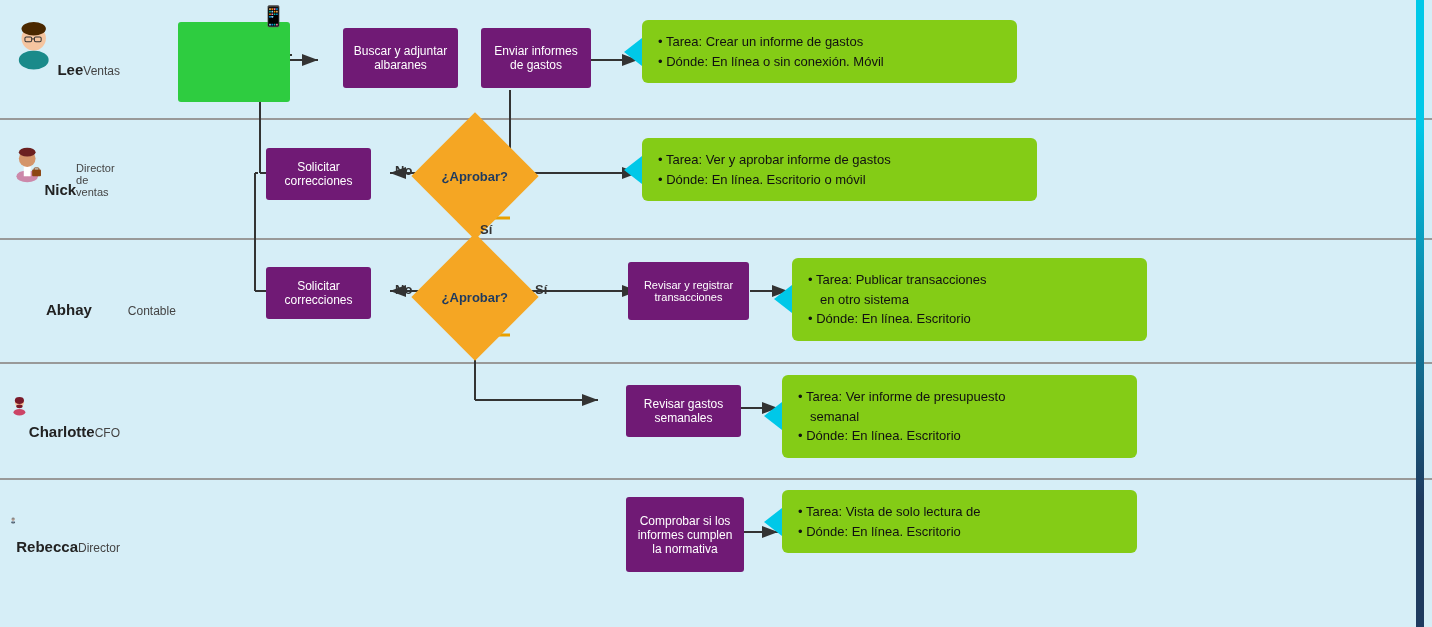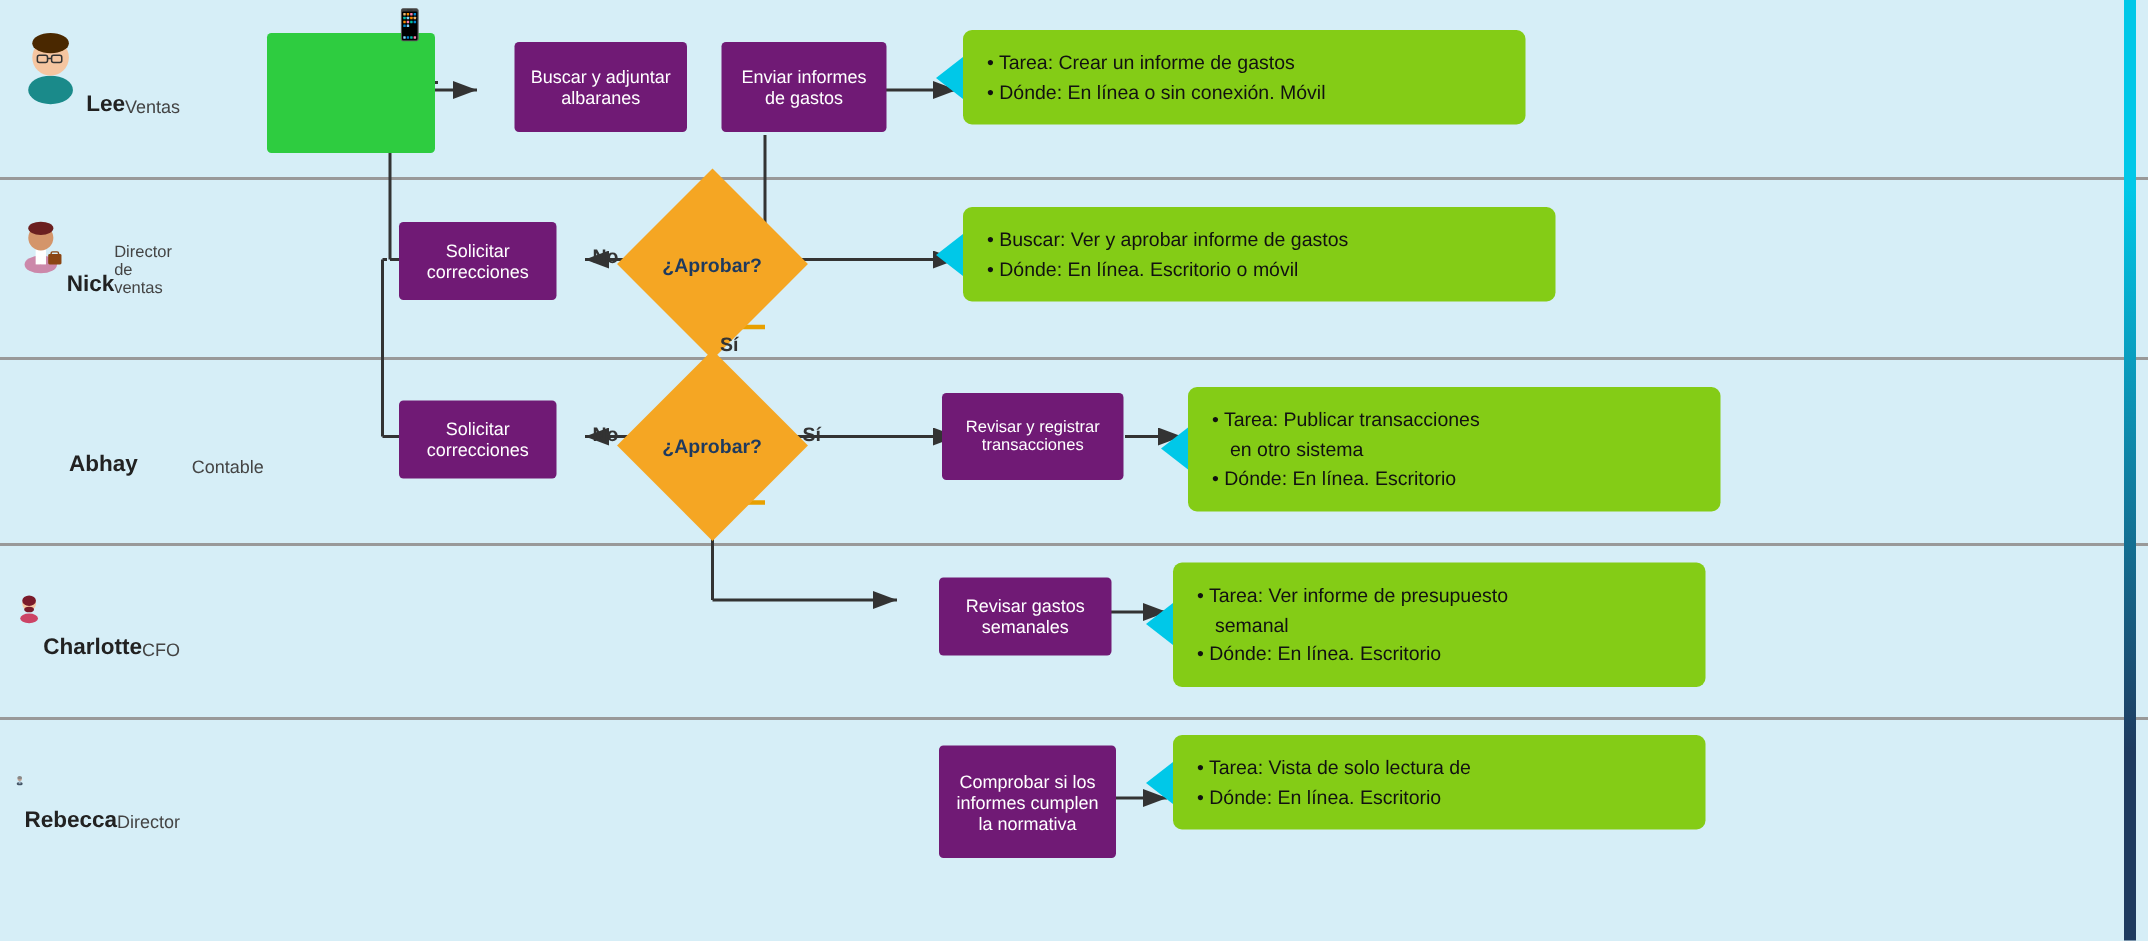--- a/index.html
+++ b/index.html
@@ -338,21 +338,21 @@
   <span style="position:absolute; top:222px; left:480px; font-size:13px; font-weight:bold; color:#333;">Sí</span>
   <span style="position:absolute; top:282px; left:395px; font-size:13px; font-weight:bold; color:#333;">No</span>
   <span style="position:absolute; top:282px; left:535px; font-size:13px; font-weight:bold; color:#333;">Sí</span>
 
   <div class="callout" style="top:20px; left:642px; width:375px;">
     <div>• Tarea: Crear un informe de gastos</div>
     <div>• Dónde: En línea o sin conexión. Móvil</div>
   </div>
 
   <div class="callout" style="top:138px; left:642px; width:395px;">
-    <div>• Buscar: Ver y aprobar informe de gastos</div>
+    <div>• Tarea: Ver y aprobar informe de gastos</div>
     <div>• Dónde: En línea. Escritorio o móvil</div>
   </div>
 
   <div class="callout" style="top:258px; left:792px; width:355px;">
     <div>• Tarea: Publicar transacciones</div>
     <div style="padding-left:12px;">en otro sistema</div>
     <div>• Dónde: En línea. Escritorio</div>
   </div>
 
   <div class="callout" style="top:375px; left:782px; width:355px;">

